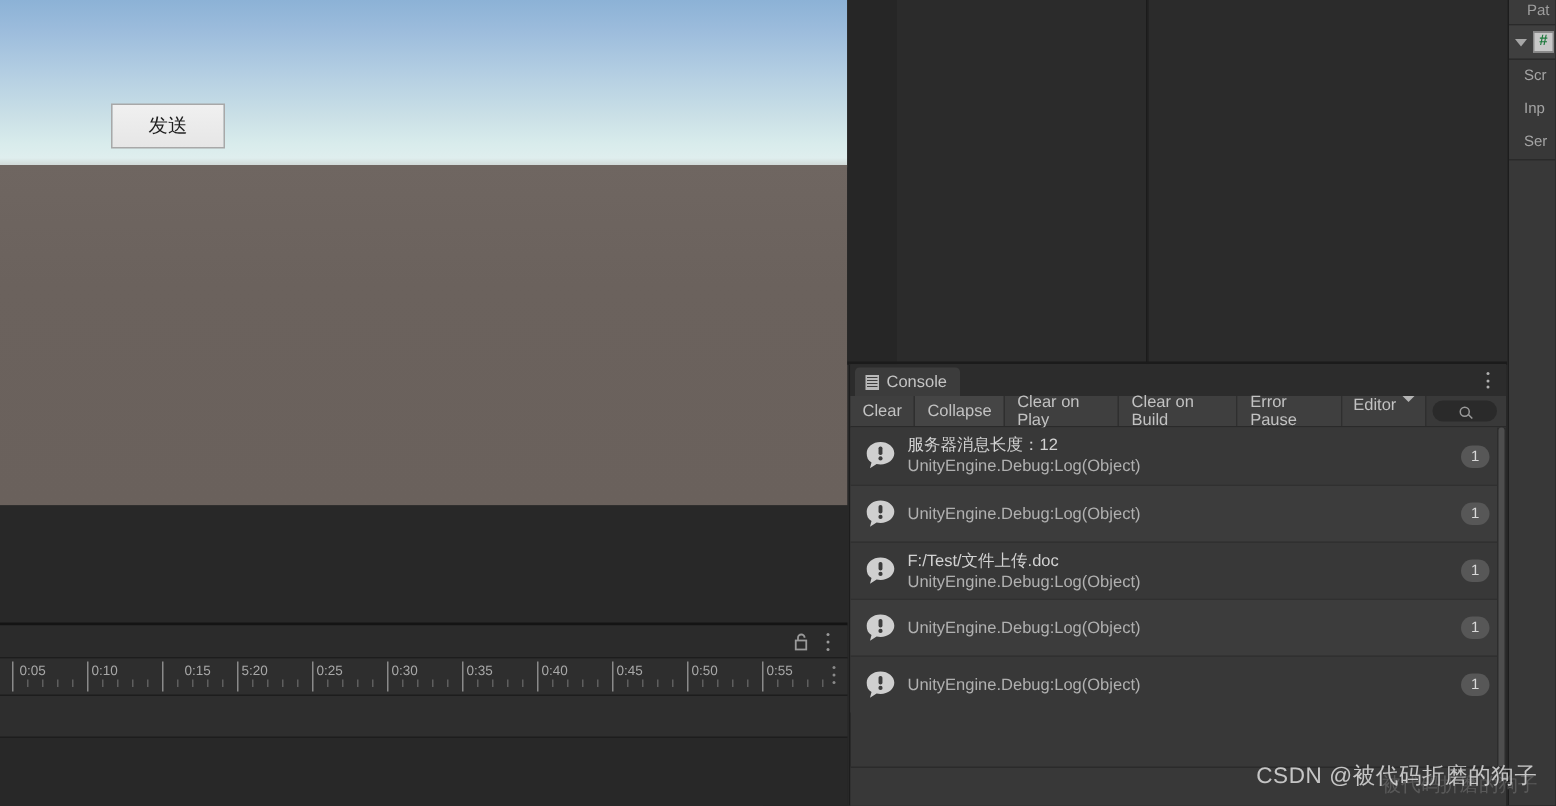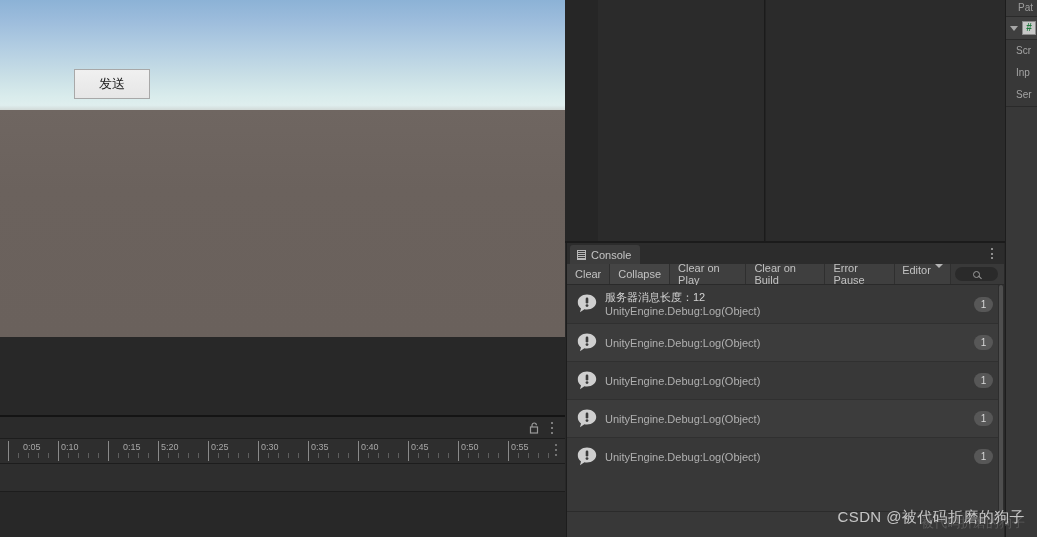--- a/index.html
+++ b/index.html
@@ -269,21 +269,21 @@
       </svg>
       <div class="tl-kebab">
         <i></i>
           <i></i>
           <i></i>
       </div>
     </div>
 
     <div class="tl-ruler" id="ruler">
         <div class="tick-major" style="left: 8px;"></div>
-        <div class="tick-label" style="left: 23px;">0:05</div>
+        <div class="tick-label" style="left: 13px;">0:05</div>
         <div class="tick-minor" style="left: 18px;"></div>
         <div class="tick-minor" style="left: 28px;"></div>
         <div class="tick-minor" style="left: 38px;"></div>
         <div class="tick-minor" style="left: 48px;"></div>
         <div class="tick-major" style="left: 58px;"></div>
         <div class="tick-label" style="left: 61px;">0:10</div>
         <div class="tick-minor" style="left: 68px;"></div>
         <div class="tick-minor" style="left: 78px;"></div>
         <div class="tick-minor" style="left: 88px;"></div>
         <div class="tick-minor" style="left: 98px;"></div>
@@ -418,20 +418,21 @@
         </div>
         <div class="log-row even">
           <div class="log-icon">
             <svg width="22" height="22" viewBox="0 0 22 22">
               <path d="M11 1.6c5.1 0 9.2 3.3 9.2 7.5 0 4.1-4.1 7.5-9.2 7.5-.9 0-1.8-.1-2.6-.3l-4.4 2.9 1-3.8C2.6 13.9 1.8 11.8 1.8 9.1 1.8 4.9 5.9 1.6 11 1.6z" fill="#cfcfcf"></path>
               <rect x="9.7" y="4.6" width="2.6" height="5.8" rx="1.2" fill="#3b3b3b"></rect>
               <circle cx="11" cy="12.6" r="1.4" fill="#3b3b3b"></circle>
             </svg>
           </div>
           <div class="log-text">
+            <div class="log-msg">F:/Test/文件上传.doc</div>
             <div class="log-stack">UnityEngine.Debug:Log(Object)</div>
           </div>
           <div class="log-count">1</div>
         </div>
         <div class="log-row odd">
           <div class="log-icon">
             <svg width="22" height="22" viewBox="0 0 22 22">
               <path d="M11 1.6c5.1 0 9.2 3.3 9.2 7.5 0 4.1-4.1 7.5-9.2 7.5-.9 0-1.8-.1-2.6-.3l-4.4 2.9 1-3.8C2.6 13.9 1.8 11.8 1.8 9.1 1.8 4.9 5.9 1.6 11 1.6z" fill="#cfcfcf"></path>
               <rect x="9.7" y="4.6" width="2.6" height="5.8" rx="1.2" fill="#3b3b3b"></rect>
               <circle cx="11" cy="12.6" r="1.4" fill="#3b3b3b"></circle>

